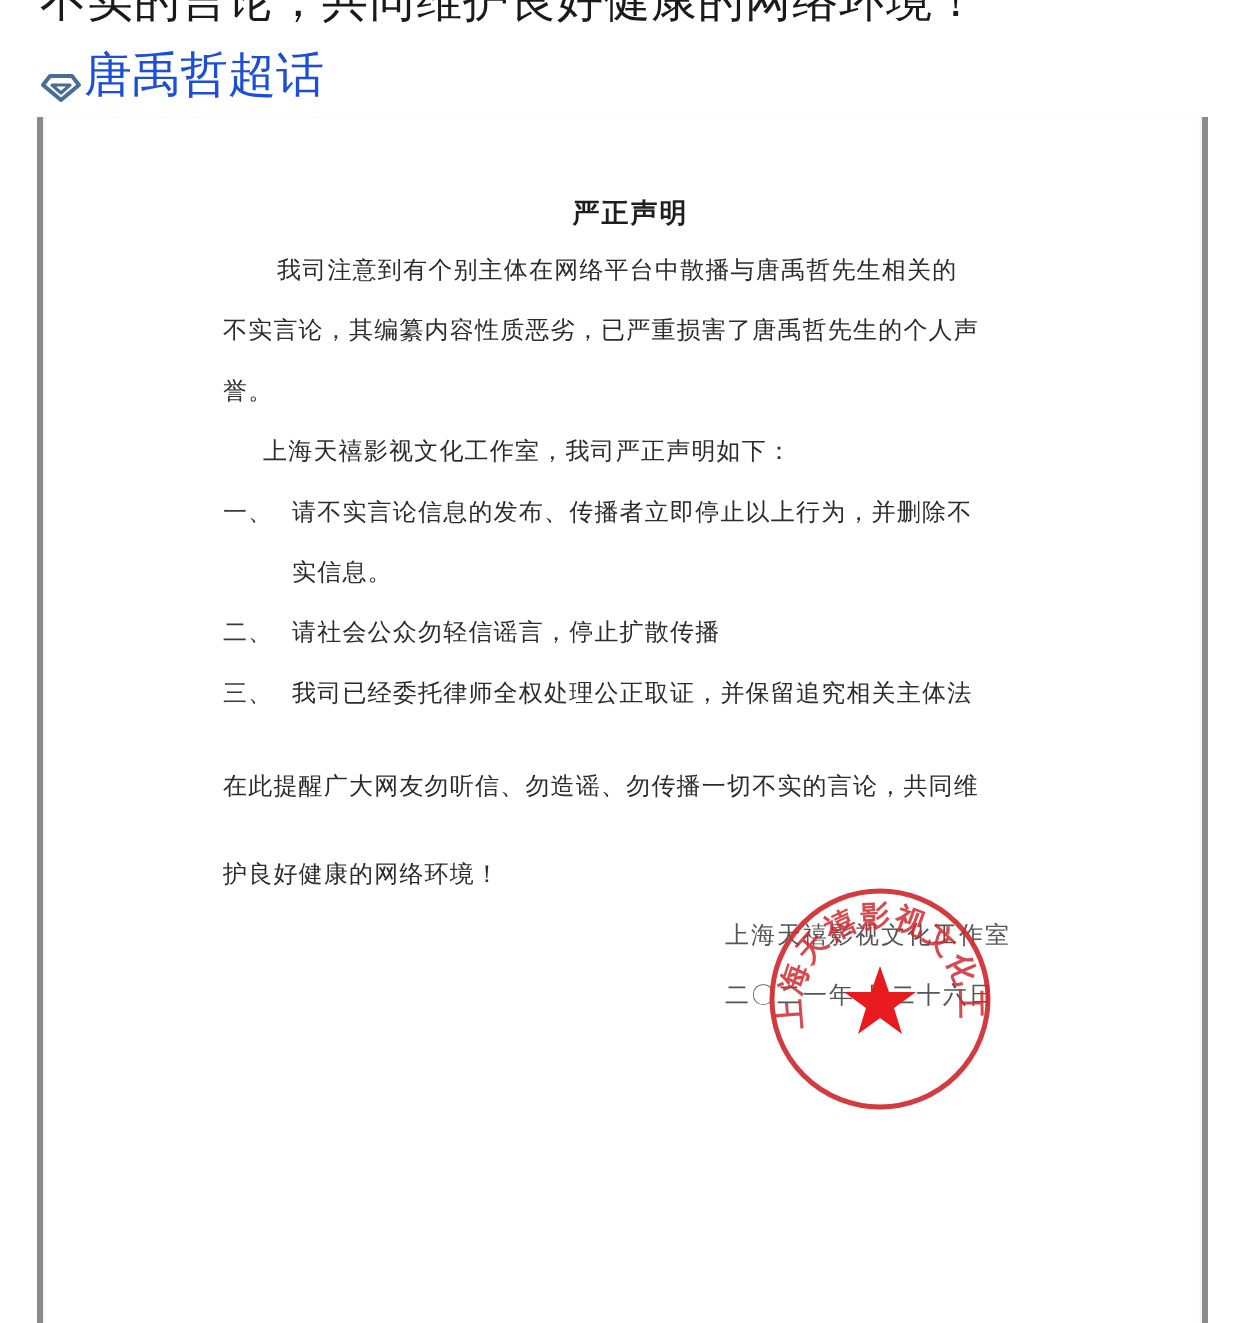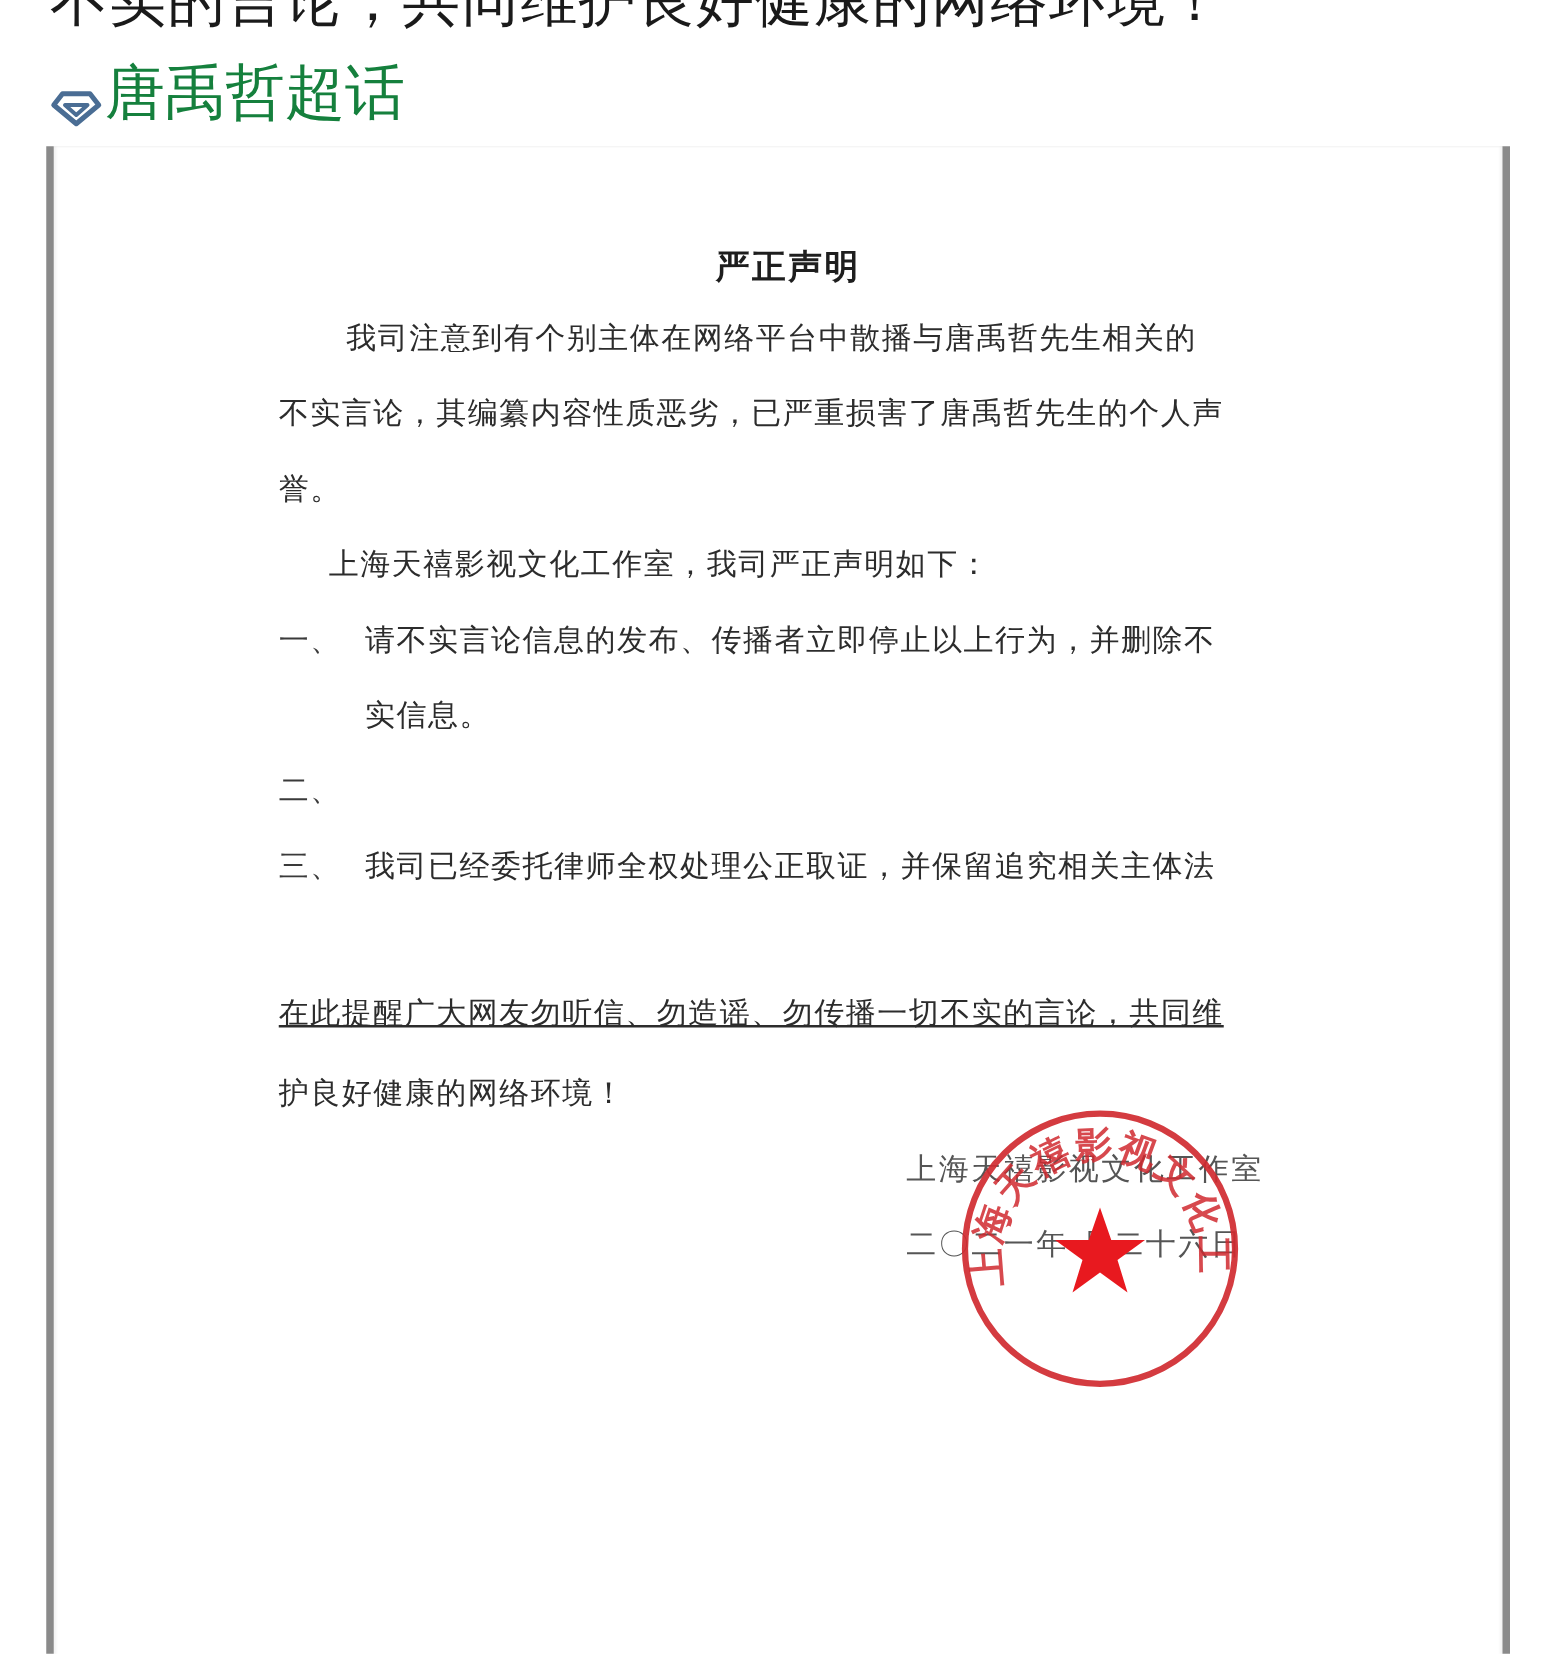--- a/index.html
+++ b/index.html
@@ -24,21 +24,21 @@
       white-space: nowrap;
       letter-spacing: 1px;
     }
     .supertopic-link {
       position: absolute;
       left: 40px;
       top: 44px;
       height: 60px;
       display: flex;
       align-items: center;
-      color: #15803d;
+      color: #1d4ed8;
       font-size: 48px;
       line-height: 60px;
       text-decoration: none;
       cursor: pointer;
     }
     .supertopic-link .diamond {
       width: 42px;
       height: 34px;
       margin-right: 2px;
       display: inline-block;
@@ -131,25 +131,26 @@
     <div class="line" style="left:234px; top:138px;">我司注意到有个别主体在网络平台中散播与唐禹哲先生相关的</div>
     <div class="line" style="left:180px; top:259px;">誉。</div>
 
     <div class="line" style="left:220px; top:319px;">上海天禧影视文化工作室，我司严正声明如下：</div>
 
     <div class="num" style="left:180px; top:380px;">一、</div>
     <div class="line" style="left:249px; top:380px;">请不实言论信息的发布、传播者立即停止以上行为，并删除不</div>
     <div class="line" style="left:249px; top:440px;">实信息。</div>
 
     <div class="num" style="left:180px; top:500px;">二、</div>
+    <div class="line" style="left:249px; top:500px;">请社会公众勿轻信谣言，停止扩散传播</div>
 
     <div class="num" style="left:180px; top:561px;">三、</div>
     <div class="line" style="left:249px; top:561px;">我司已经委托律师全权处理公正取证，并保留追究相关主体法</div>
 
-    <div class="line" style="left:180px; top:678px;text-decoration:underline;">在此提醒广大网友勿听信、勿造谣、勿传播一切不实的言论，共同维</div>
+    <div class="line" style="left:180px; top:654px;">在此提醒广大网友勿听信、勿造谣、勿传播一切不实的言论，共同维</div>
     <div class="line" style="left:180px; top:742px;">护良好健康的网络环境！</div>
 
     <div class="signature" style="left:682px; top:803px;">上海天禧影视文化工作室</div>
     <div class="signature" style="left:682px; top:863px;">二〇二一年 月二十六日</div>
 
     <svg class="stamp" viewBox="0 0 230 230">
       <defs>
         <path id="sealArc" d="M 40 150 A 80 80 0 1 1 190 150"></path>
       </defs>
       <circle cx="115" cy="115" r="108" fill="none" stroke="#d02a30" stroke-width="5" opacity="0.92"></circle>

